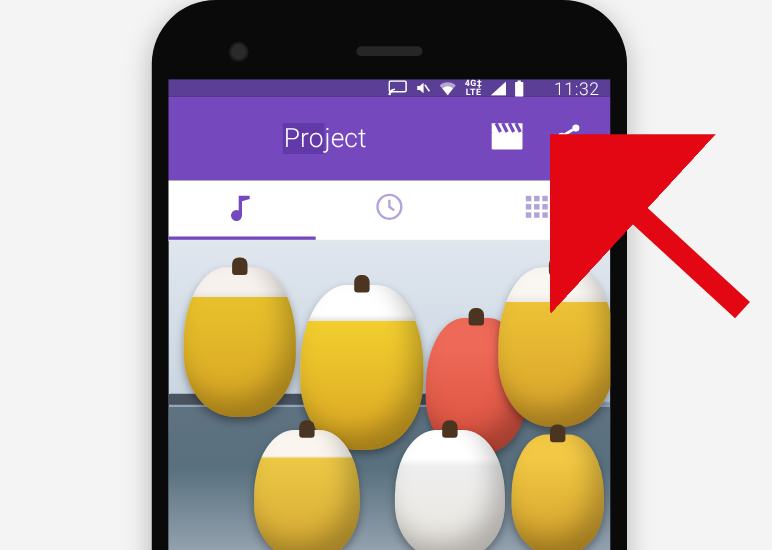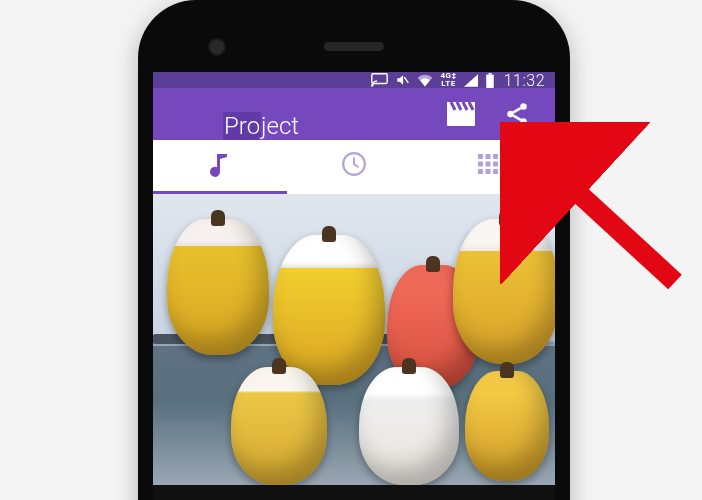--- a/index.html
+++ b/index.html
@@ -25,26 +25,26 @@
     background:#101010;overflow:hidden;
   }
 
   
   .statusbar{
     height:16px;background:#5b3f96;
     display:flex;justify-content:flex-end;align-items:center;
     gap:7px;padding:0 10px;color:#fff;font-size:16px;font-weight:300;letter-spacing:.5px;
   }
   .statusbar svg{display:block;}
-  .statusbar .clock{margin-left:2px;}
+  .statusbar .clock{margin-left:20px;}
 
   
   .appbar{
-    height:52px;background:#7549bd;
-    display:flex;align-items:flex-end;padding:0 14px 0 70px;gap:8px;color:#fff;
+    height:76px;background:#7549bd;
+    display:flex;align-items:center;padding:0 14px 0 104px;gap:8px;color:#fff;
   }
   .appbar .title{font-size:24px;font-weight:300;flex:0 0 auto;}
   .appbar .title .hl{background:#6239a8;padding:0 1px;}
   .appbar .spacer{flex:1;}
   .appbar .action{width:48px;height:48px;display:flex;align-items:center;justify-content:center;border-radius:4px;cursor:pointer;}
 
   
   .tabs{height:54px;background:#fff;display:flex;align-items:stretch;border-bottom:1px solid #e7e7e7;}
   .tabs .tab{flex:1;display:flex;align-items:center;justify-content:center;cursor:pointer;color:#b3a3d8;}
   .tabs .tab.active{color:#7549bd;border-bottom:3px solid #7549bd;}

